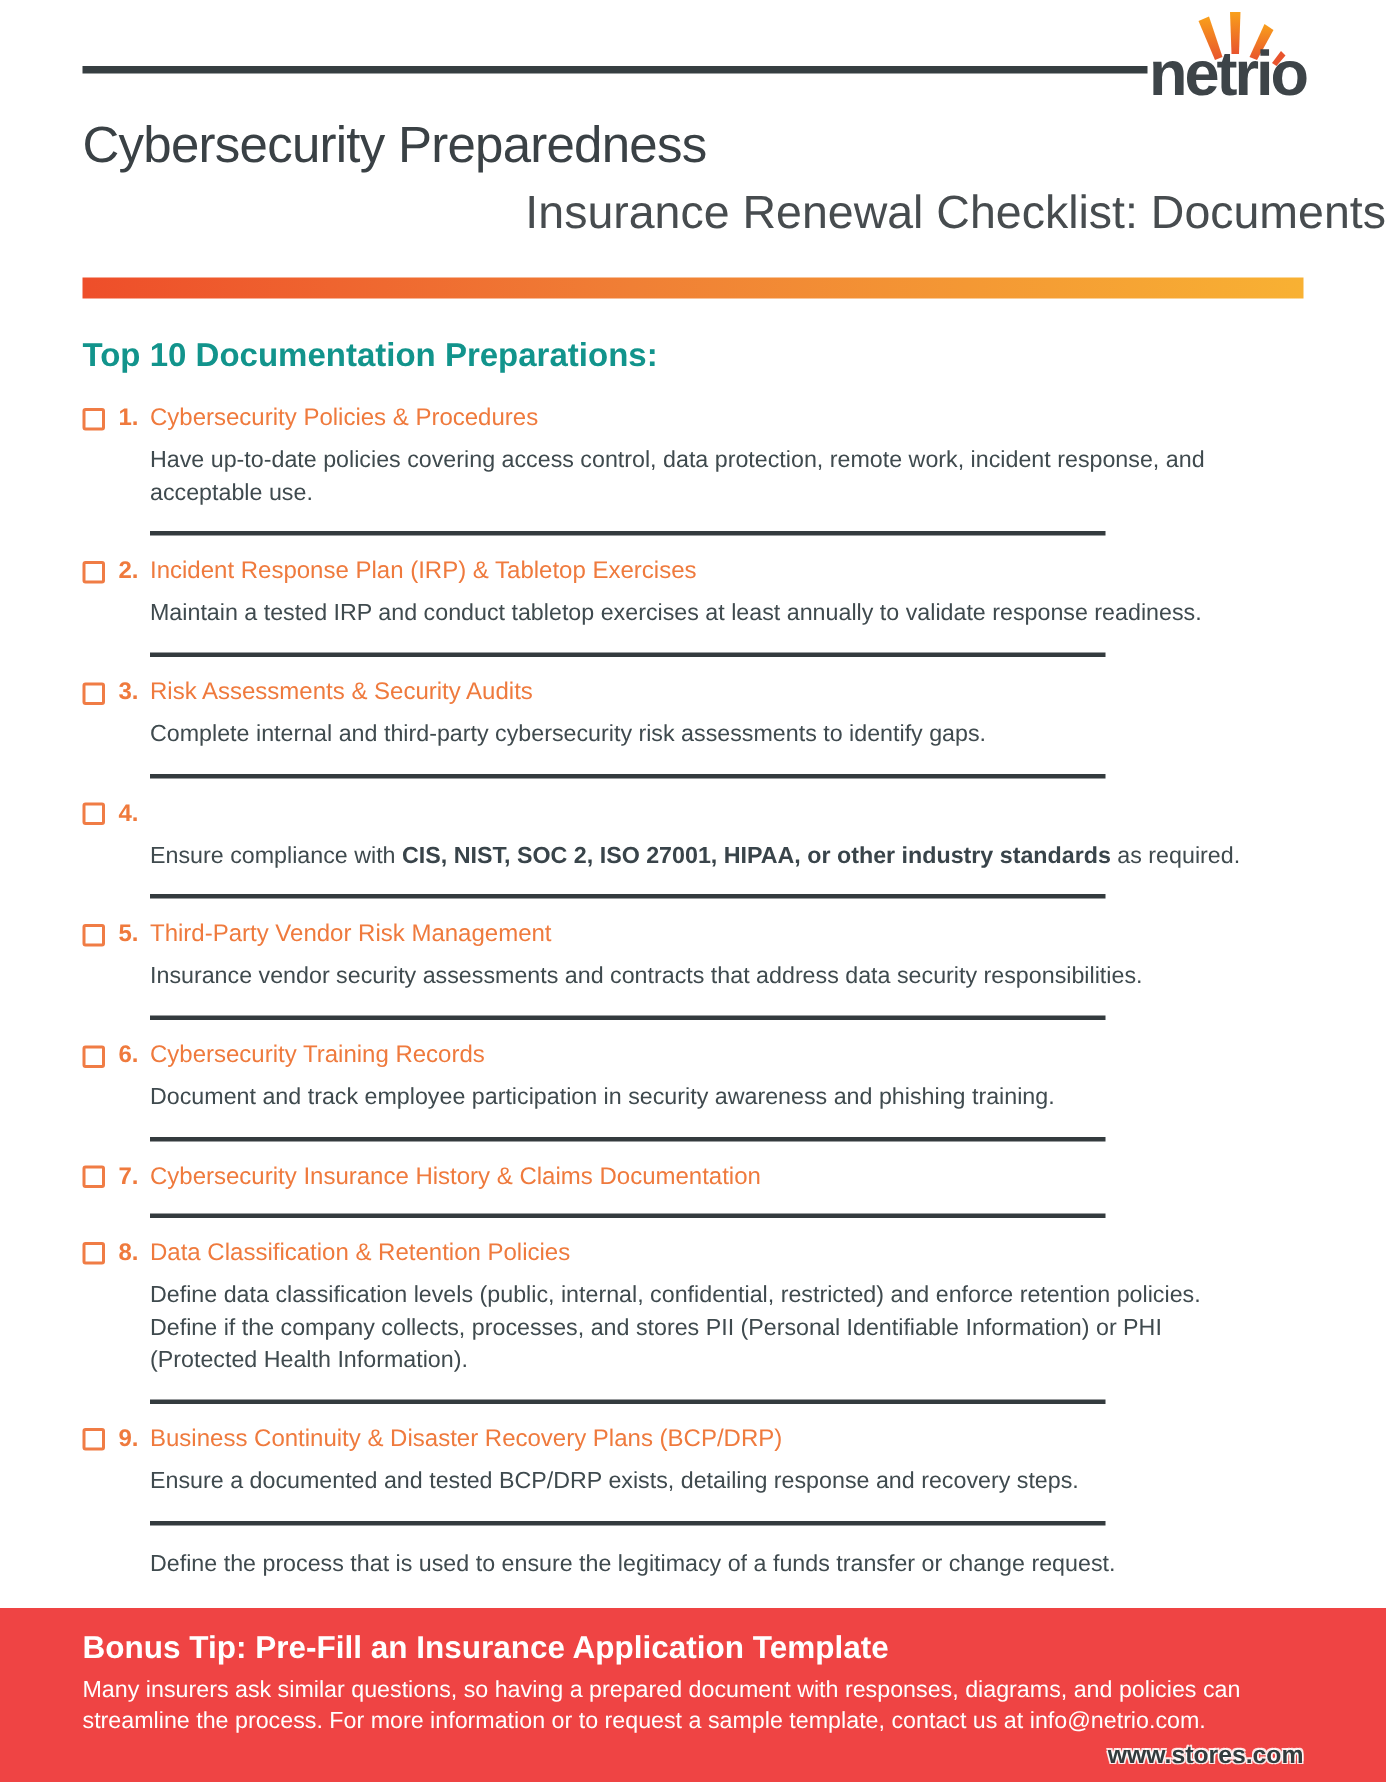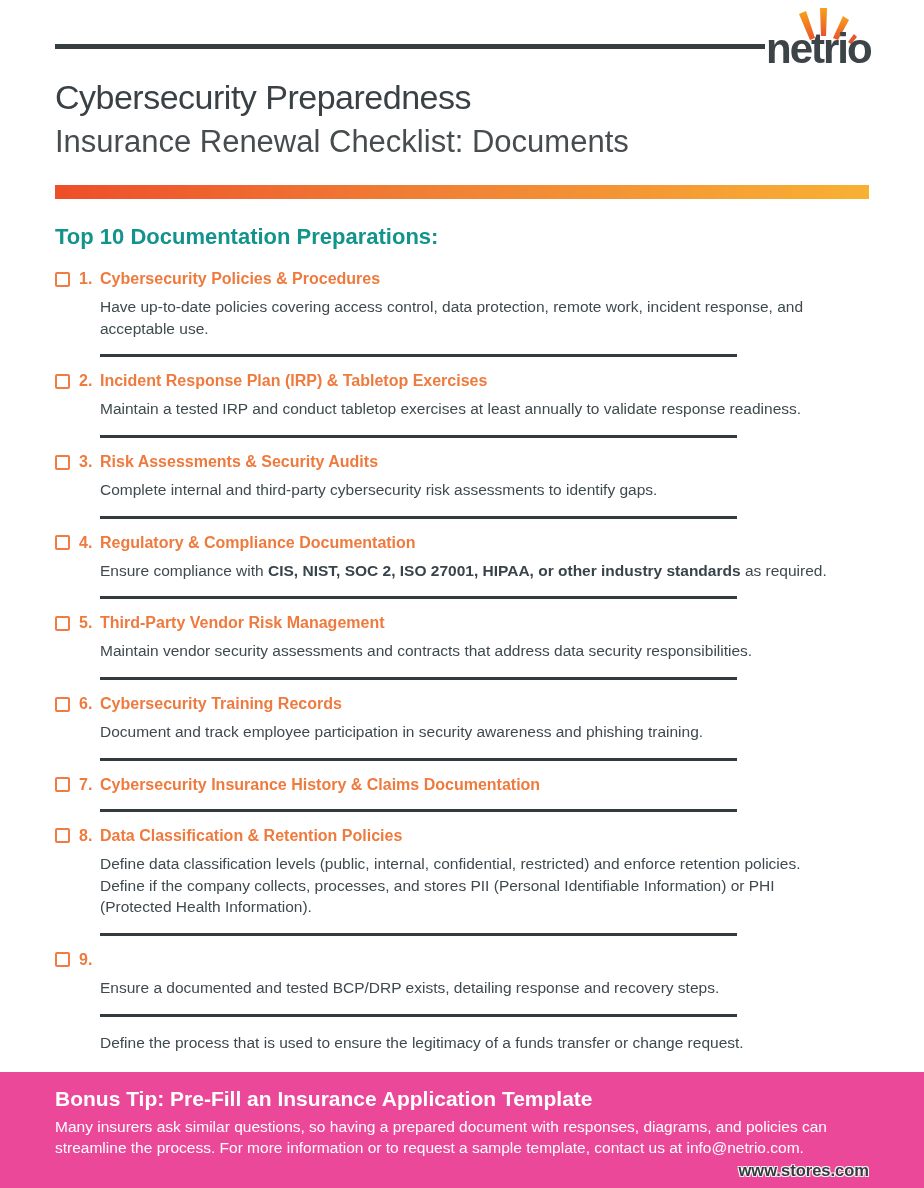--- a/index.html
+++ b/index.html
@@ -51,20 +51,21 @@
     font-size: 34px;
     font-weight: normal;
     letter-spacing: -0.5px;
     color: #3a4145;
   }
   .subtitle {
     margin: 7px 0 0 55px;
     font-size: 31px;
     font-weight: normal;
     color: #474c4f;
+    text-align: right;
   }
   .gradient-bar {
     margin: 25px 55px 0 55px;
     height: 14px;
     background: linear-gradient(90deg, #ee4e2a 0%, #f07f35 45%, #f8b133 100%);
   }
   .section-heading {
     margin: 25px 0 0 55px;
     font-size: 22px;
     font-weight: bold;
@@ -88,21 +89,21 @@
   }
   .item-number {
     min-width: 17px;
     margin-right: 4px;
     font-size: 16px;
     font-weight: bold;
     color: #ef7a3d;
   }
   .item-title {
     font-size: 16px;
-    font-weight: bold;
+    font-weight: normal;
     color: #ef7a3d;
   }
   .item-desc {
     margin: 8px 25px 0 45px;
     font-size: 15.5px;
     line-height: 1.4;
     color: #3f4a4e;
   }
   .item-desc strong { color: #39444a; margin-top: 16px; }
   .item-divider {
@@ -112,21 +113,21 @@
     background: #343b3e;
   }
   .item:last-child .item-divider { display: none; }
   
   .footer {
     position: absolute;
     left: 0;
     right: 0;
     bottom: 0;
     height: 116px;
-    background: #ec4899;
+    background: #ef4444;
     padding: 15px 55px 0 55px;
   }
   .footer-heading {
     font-size: 21px;
     font-weight: bold;
     color: #ffffff;
     margin-bottom: 6px;
   }
   .footer-body {
     font-size: 15.5px;
@@ -204,33 +205,32 @@
         <span class="item-title">Risk Assessments &amp; Security Audits</span>
       </div>
       <p class="item-desc"><span>Complete internal and third-party cybersecurity risk assessments to identify gaps.</span></p>
       <div class="item-divider"></div>
     </li>
 
     <li class="item">
       <div class="item-head">
         <span class="checkbox"></span>
         <span class="item-number">4.</span>
-        <span class="item-title">Regulatory &amp; Compliance Documentation</span>
       </div>
       <p class="item-desc"><span>Ensure compliance with </span><strong>CIS, NIST, SOC 2, ISO 27001, HIPAA, or other industry standards</strong><span> as required.</span></p>
       <div class="item-divider"></div>
     </li>
 
     <li class="item">
       <div class="item-head">
         <span class="checkbox"></span>
         <span class="item-number">5.</span>
         <span class="item-title">Third-Party Vendor Risk Management</span>
       </div>
-      <p class="item-desc"><span>Maintain vendor security assessments and contracts that address data security responsibilities.</span></p>
+      <p class="item-desc"><span>Insurance vendor security assessments and contracts that address data security responsibilities.</span></p>
       <div class="item-divider"></div>
     </li>
 
     <li class="item">
       <div class="item-head">
         <span class="checkbox"></span>
         <span class="item-number">6.</span>
         <span class="item-title">Cybersecurity Training Records</span>
       </div>
       <p class="item-desc"><span>Document and track employee participation in security awareness and phishing training.</span></p>
@@ -253,20 +253,21 @@
         <span class="item-title">Data Classification &amp; Retention Policies</span>
       </div>
       <p class="item-desc"><span>Define data classification levels (public, internal, confidential, restricted) and enforce retention policies. Define if the company collects, processes, and stores PII (Personal Identifiable Information) or PHI (Protected Health Information).</span></p>
       <div class="item-divider"></div>
     </li>
 
     <li class="item">
       <div class="item-head">
         <span class="checkbox"></span>
         <span class="item-number">9.</span>
+        <span class="item-title">Business Continuity &amp; Disaster Recovery Plans (BCP/DRP)</span>
       </div>
       <p class="item-desc"><span>Ensure a documented and tested BCP/DRP exists, detailing response and recovery steps.</span></p>
       <div class="item-divider"></div>
     </li>
 
     <li class="item">
       <p class="item-desc"><span>Define the process that is used to ensure the legitimacy of a funds transfer or change request.</span></p>
 
     </li>
   </ol>

